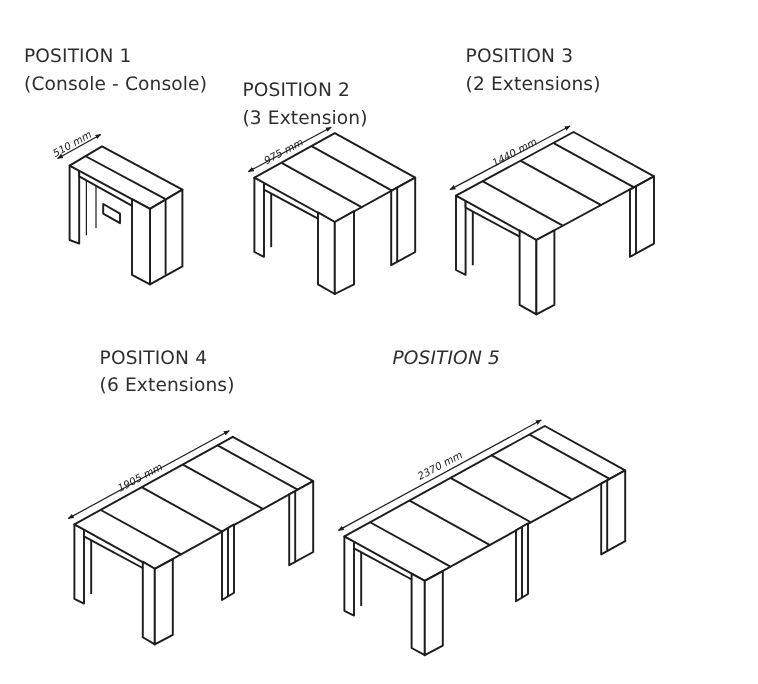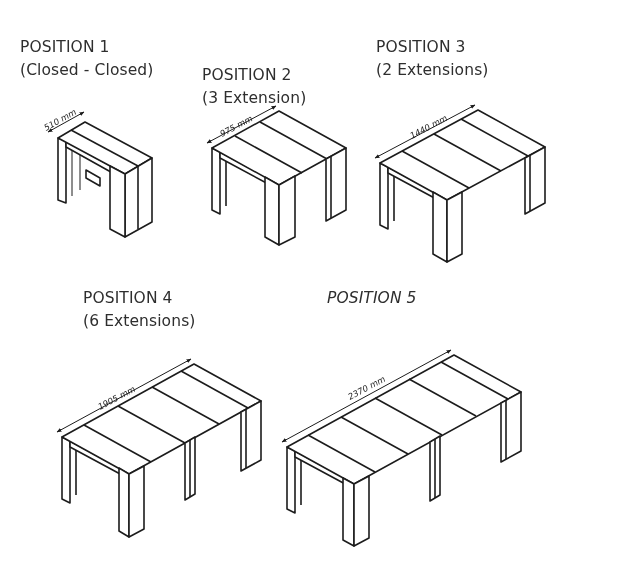--- a/index.html
+++ b/index.html
@@ -11,27 +11,27 @@
   svg .edge { fill:#ffffff; stroke:#1c1c1c; stroke-width:1.6; stroke-linejoin:round; }
   svg .line { fill:none; stroke:#1c1c1c; stroke-width:1.6; }
   svg .thin { fill:none; stroke:#1c1c1c; stroke-width:1; }
   svg .dim { font-family:"DejaVu Sans", sans-serif; font-style:italic; font-size:8.5px; fill:#1c1c1c; }
 </style>
 </head>
 <body>
 
 <div class="pos-title" style="left:20px; top:36px; width:170px;">
   <span class="t1">POSITION 1</span>
-  <span class="t2">(Closed - Closed)</span>
+  <span class="t2">(Console - Console)</span>
 </div>
 <div class="pos-title" style="left:202px; top:36px; width:160px;margin-top:28px;">
   <span class="t1">POSITION 2</span>
   <span class="t2">(3 Extension)</span>
 </div>
-<div class="pos-title" style="left:376px; top:36px; width:160px;">
+<div class="pos-title" style="left:388px; top:36px; width:160px;">
   <span class="t1">POSITION 3</span>
   <span class="t2">(2 Extensions)</span>
 </div>
 <div class="pos-title" style="left:83px; top:287px; width:160px;">
   <span class="t1">POSITION 4</span>
   <span class="t2">(6 Extensions)</span>
 </div>
 <div class="pos-title" style="left:327px; top:287px; width:160px;font-style:italic;">
   <span class="t1">POSITION 5</span>
 </div>

